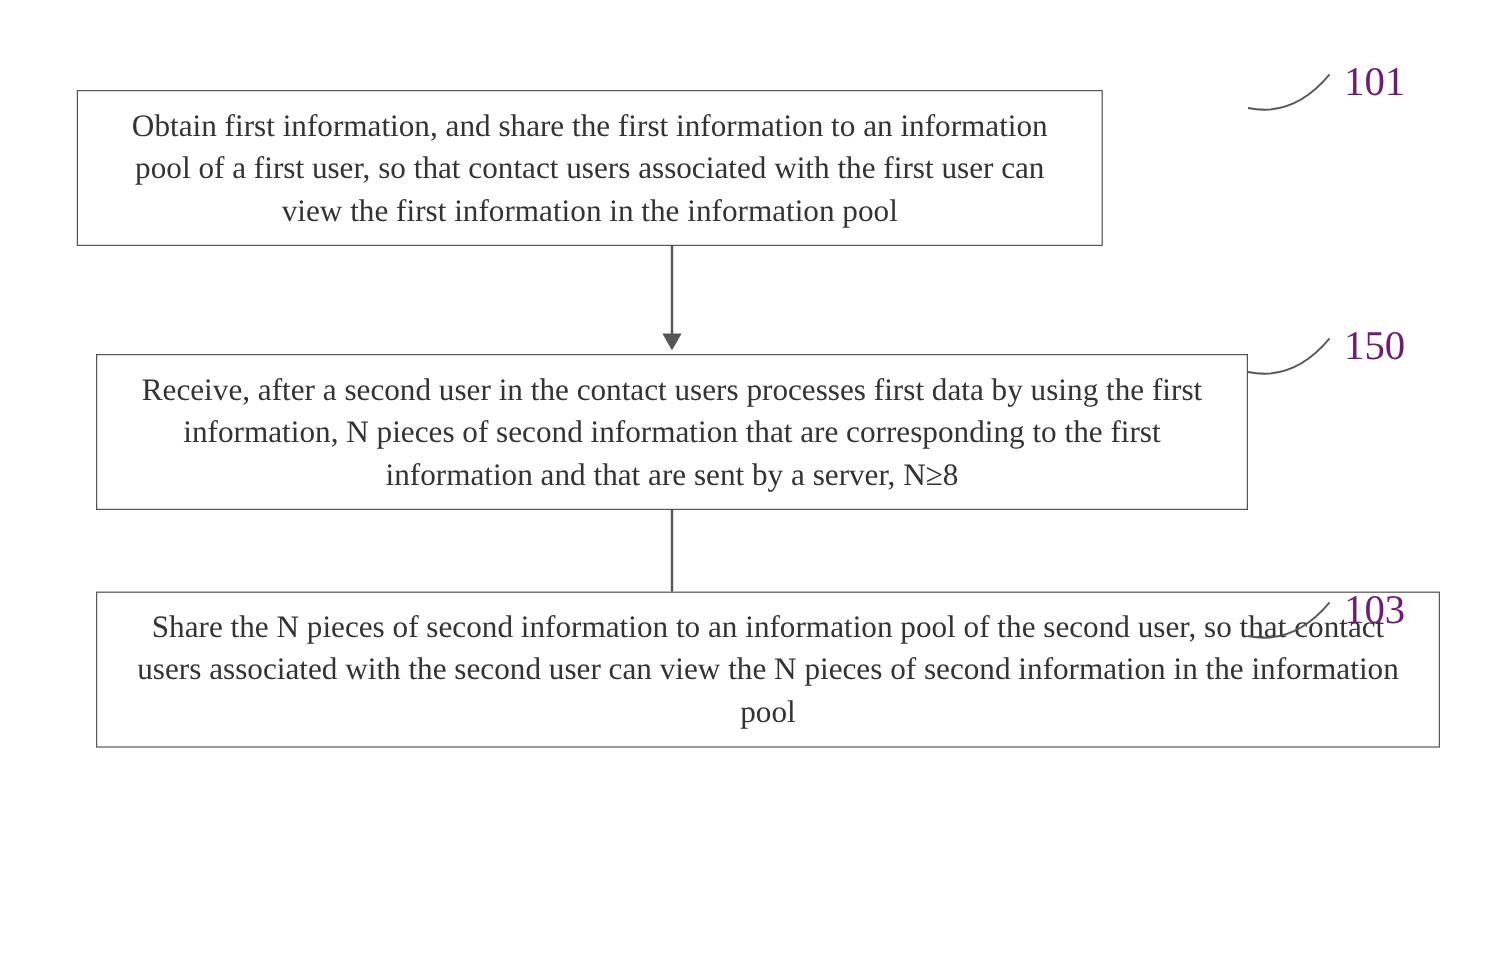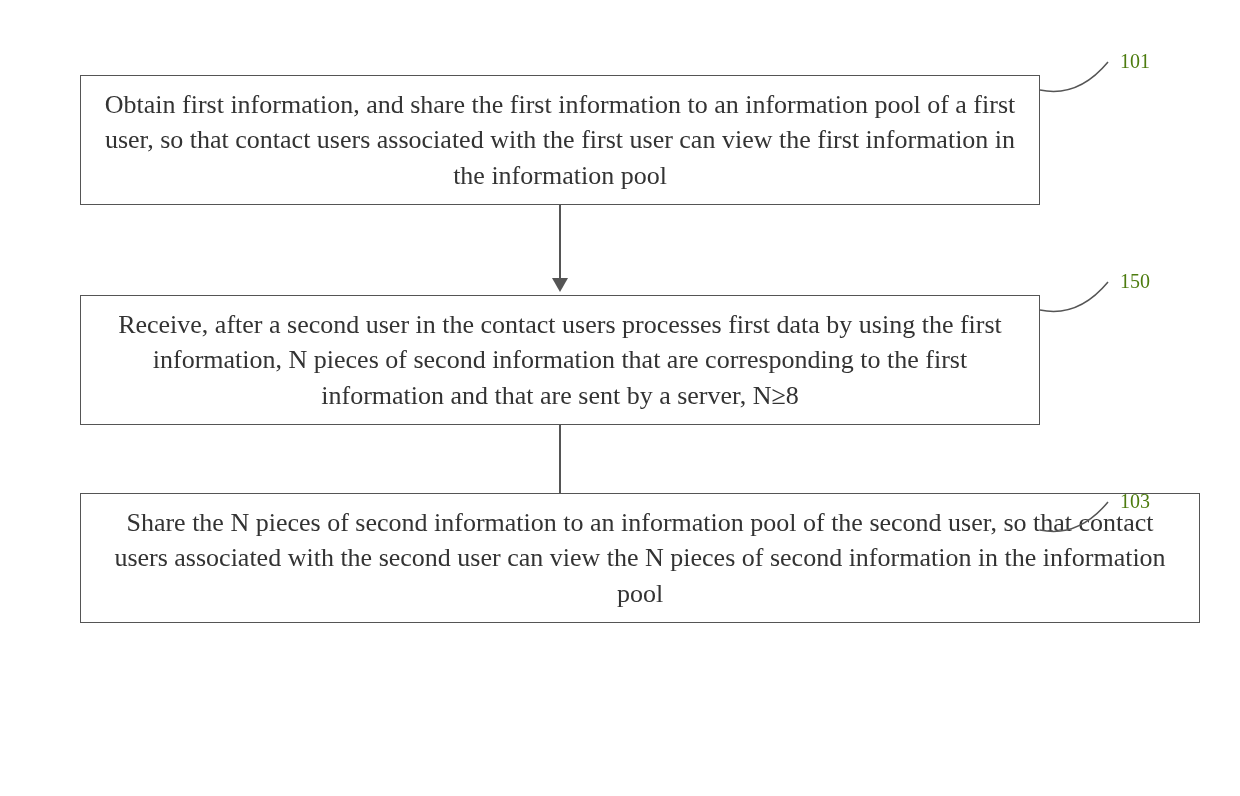--- a/index.html
+++ b/index.html
@@ -25,22 +25,22 @@
       align-items: center;
       justify-content: center;
       padding: 12px 20px;
       box-sizing: border-box;
       font-size: 26px;
       line-height: 1.35;
       color: #333333;
     }
     .label {
       position: absolute;
-      font-size: 20px;
-      color: #4d7c0f;
+      font-size: 34px;
+      color: #701a75;
     }
     .connector-line {
       position: absolute;
       background: #555555;
     }
     .arrow-down {
       position: absolute;
       width: 0;
       height: 0;
       border-left: 8px solid transparent;
@@ -49,21 +49,21 @@
     }
     .label-curve {
       position: absolute;
     }
   </style>
 </head>
 <body>
 
 <div class="flowchart">
 
-  <div class="box" style="left:80px; top:75px; width:960px; height:130px;">
+  <div class="box" style="left:64px; top:75px; width:855px; height:130px;">
     <span>Obtain first information, and share the first information to an information pool of a first user, so that contact users associated with the first user can view the first information in the information pool</span>
   </div>
   <svg class="label-curve" style="left:1038px; top:58px; width:80px; height:60px;">
     <path d="M 2 32 Q 40 40 70 4" stroke="#555555" stroke-width="1.5" fill="none"></path>
   </svg>
   <div class="label" style="left:1120px; top:50px;">
     <span>101</span>
   </div>
 
   <div class="connector-line" style="left:559px; top:205px; width:2px; height:75px;"></div>

